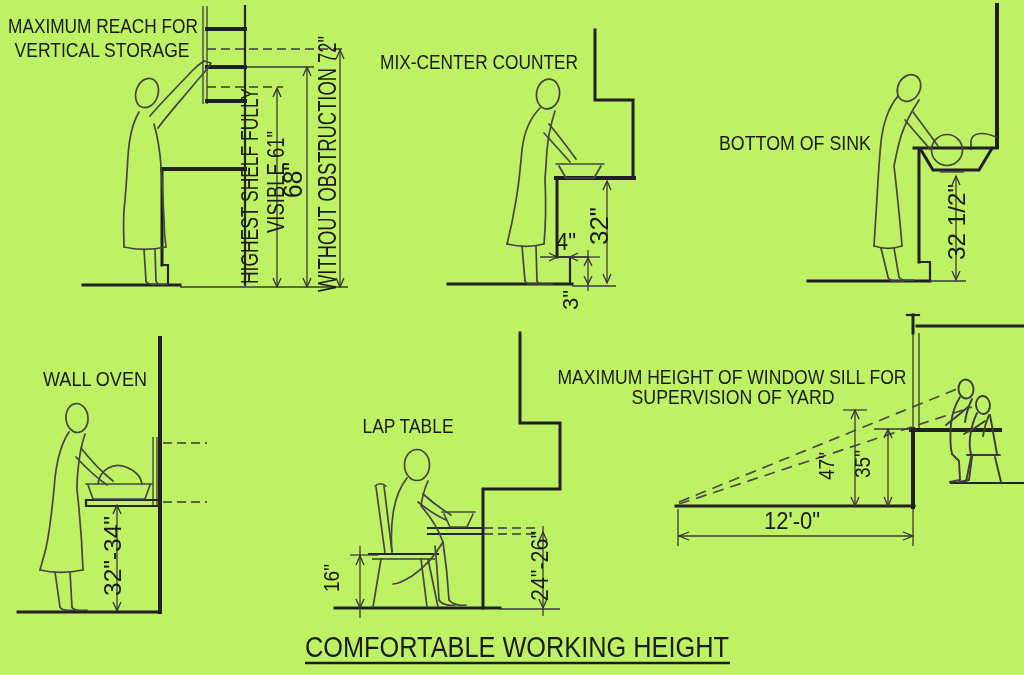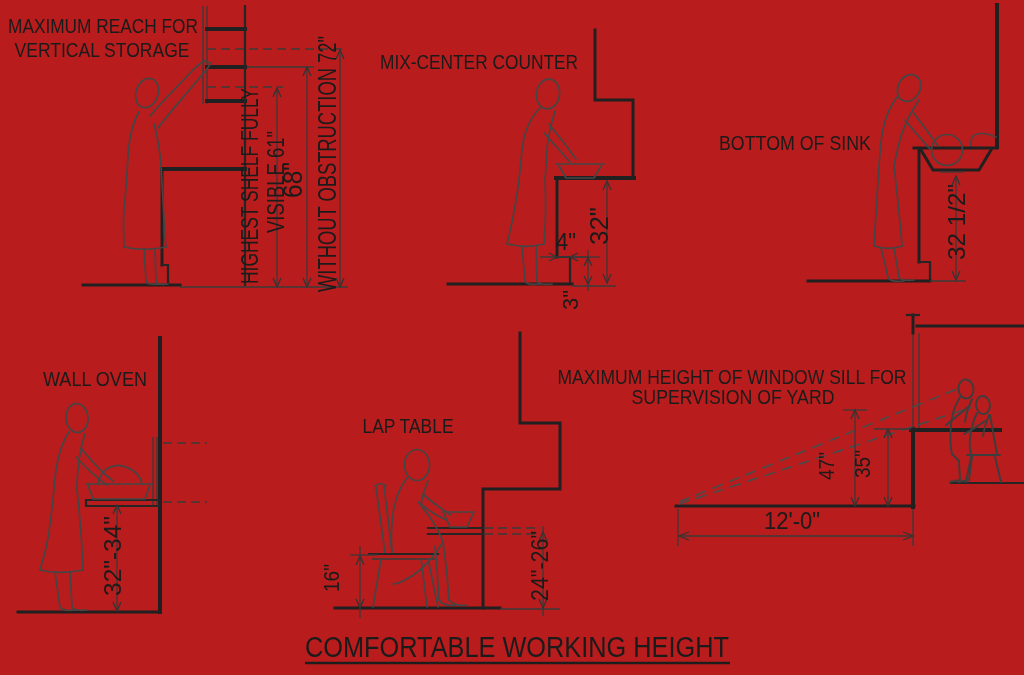--- a/index.html
+++ b/index.html
@@ -1,16 +1,16 @@
 <!DOCTYPE html>
 <html><head>
 <meta charset="utf-8">
 <style>
   html,body{margin:0;padding:0;background:#ffffff;}
-  .stage{position:relative;width:1024px;height:675px;background:#b91c1c;overflow:hidden;}
+  .stage{position:relative;width:1024px;height:675px;background:#bef264;overflow:hidden;}
   svg{display:block;}
   svg text{font-family:"Liberation Sans","DejaVu Sans",sans-serif;fill:#1b1b1b;}
   .t19{font-size:19.5px;}
   .t22{font-size:22px;}
   .t24{font-size:24px;}
   .t26{font-size:26px;}
   .t27{font-size:27px;}
   .t30{font-size:30px;}
   .mid{text-anchor:middle;}
   .w4{stroke:#202020;stroke-width:4;fill:none;stroke-linecap:square;}

